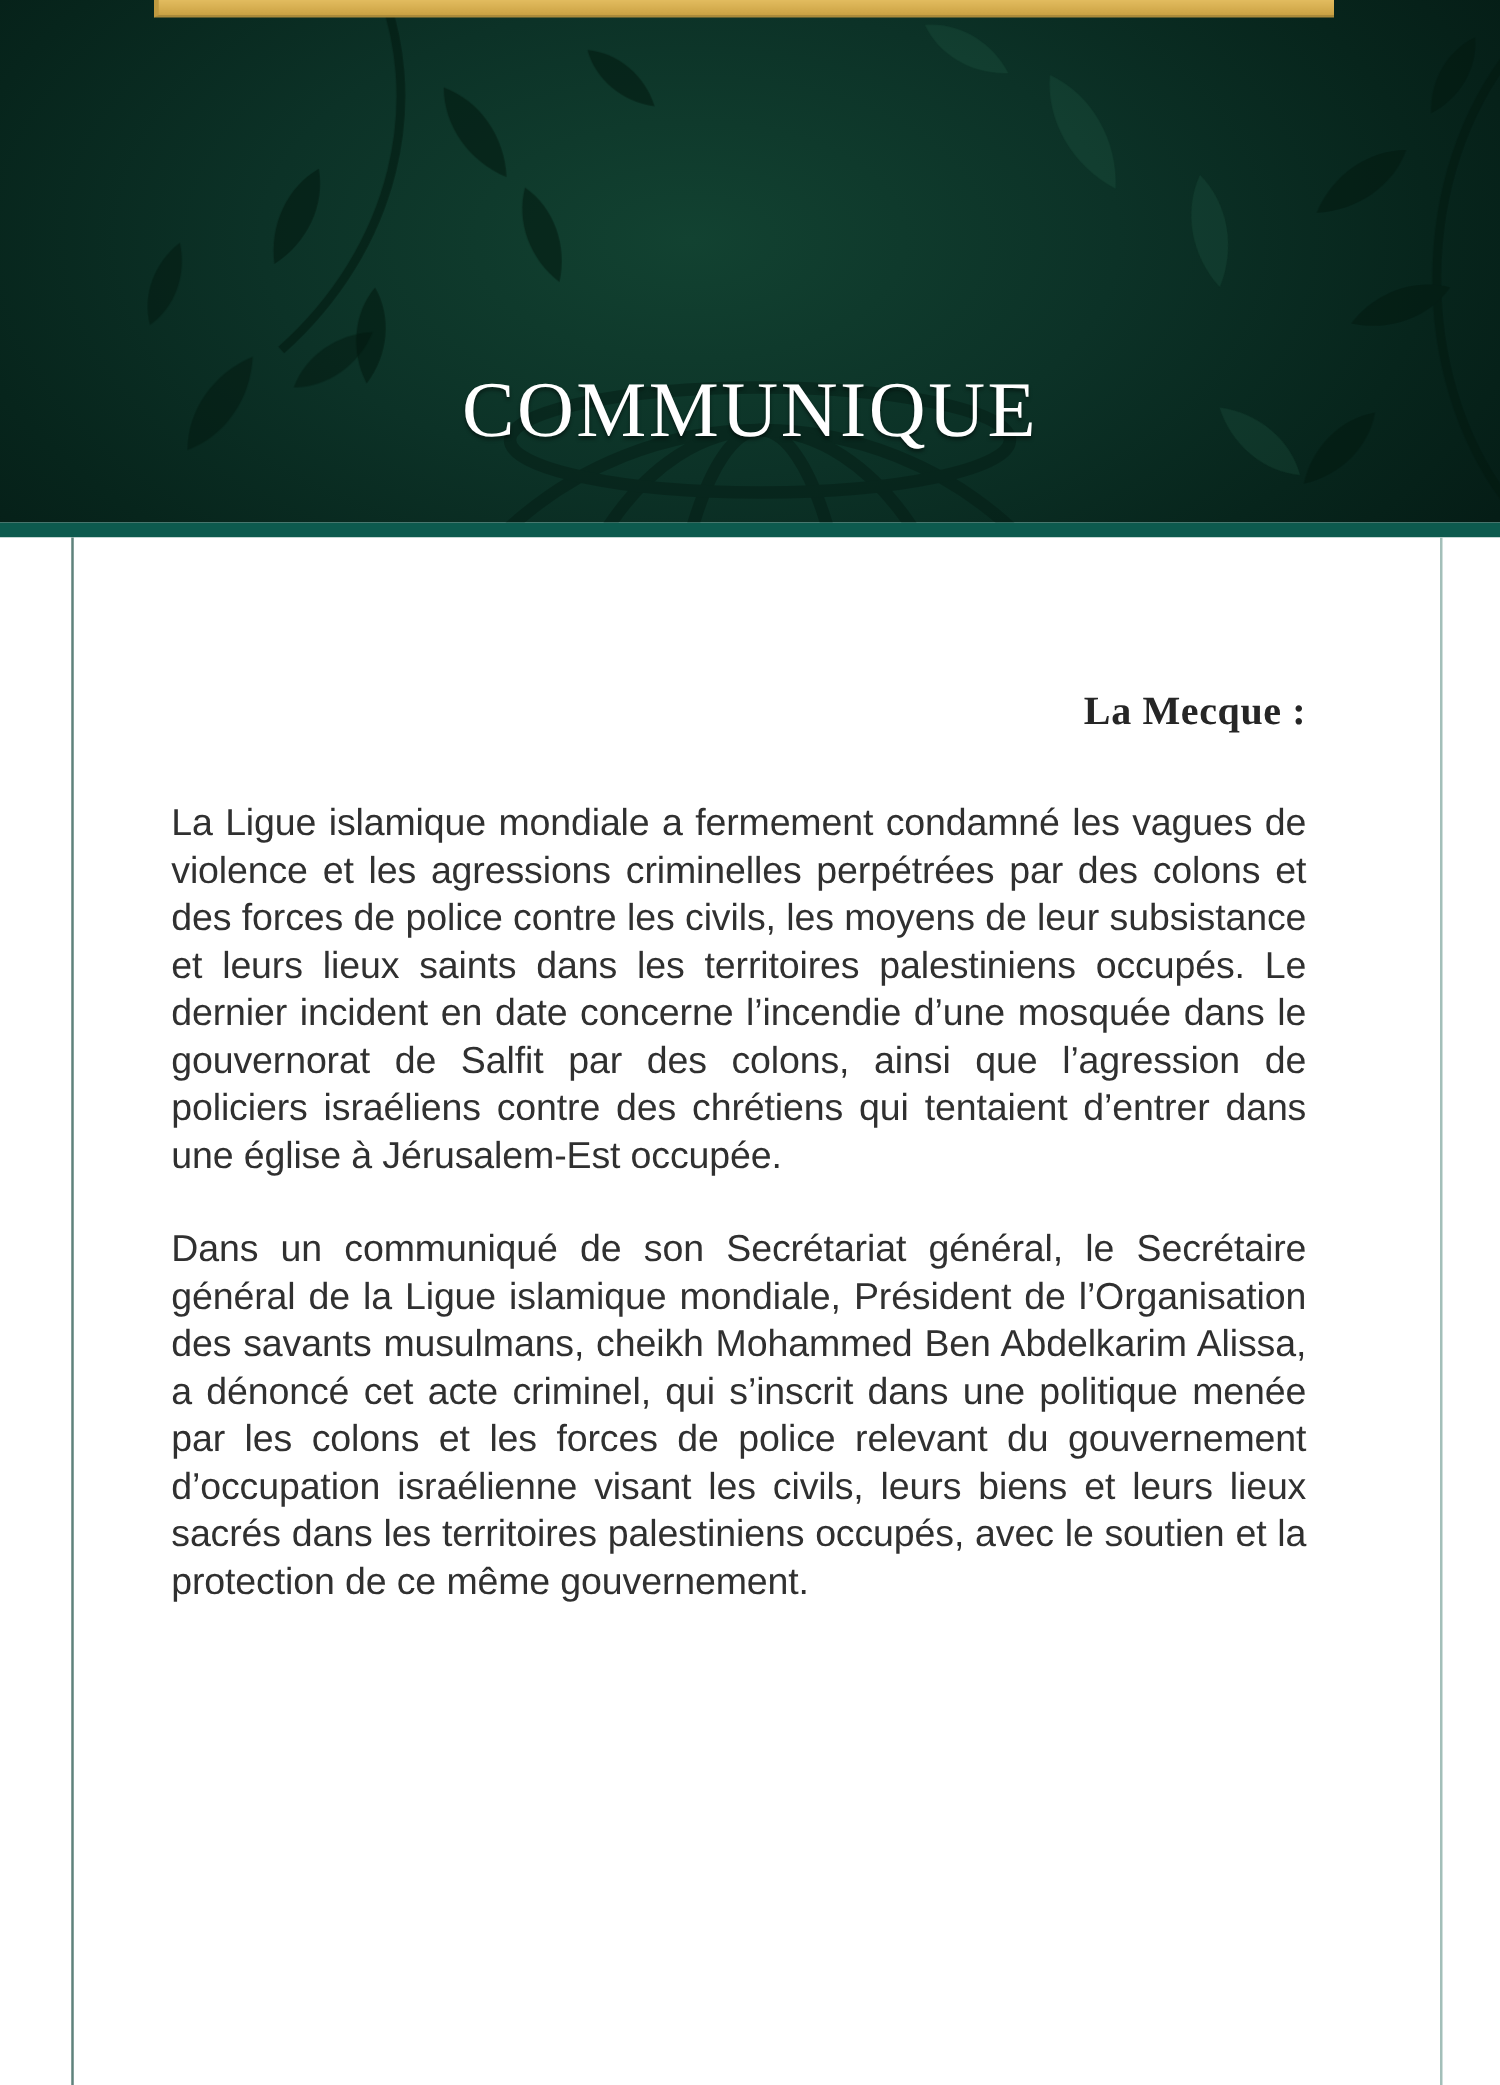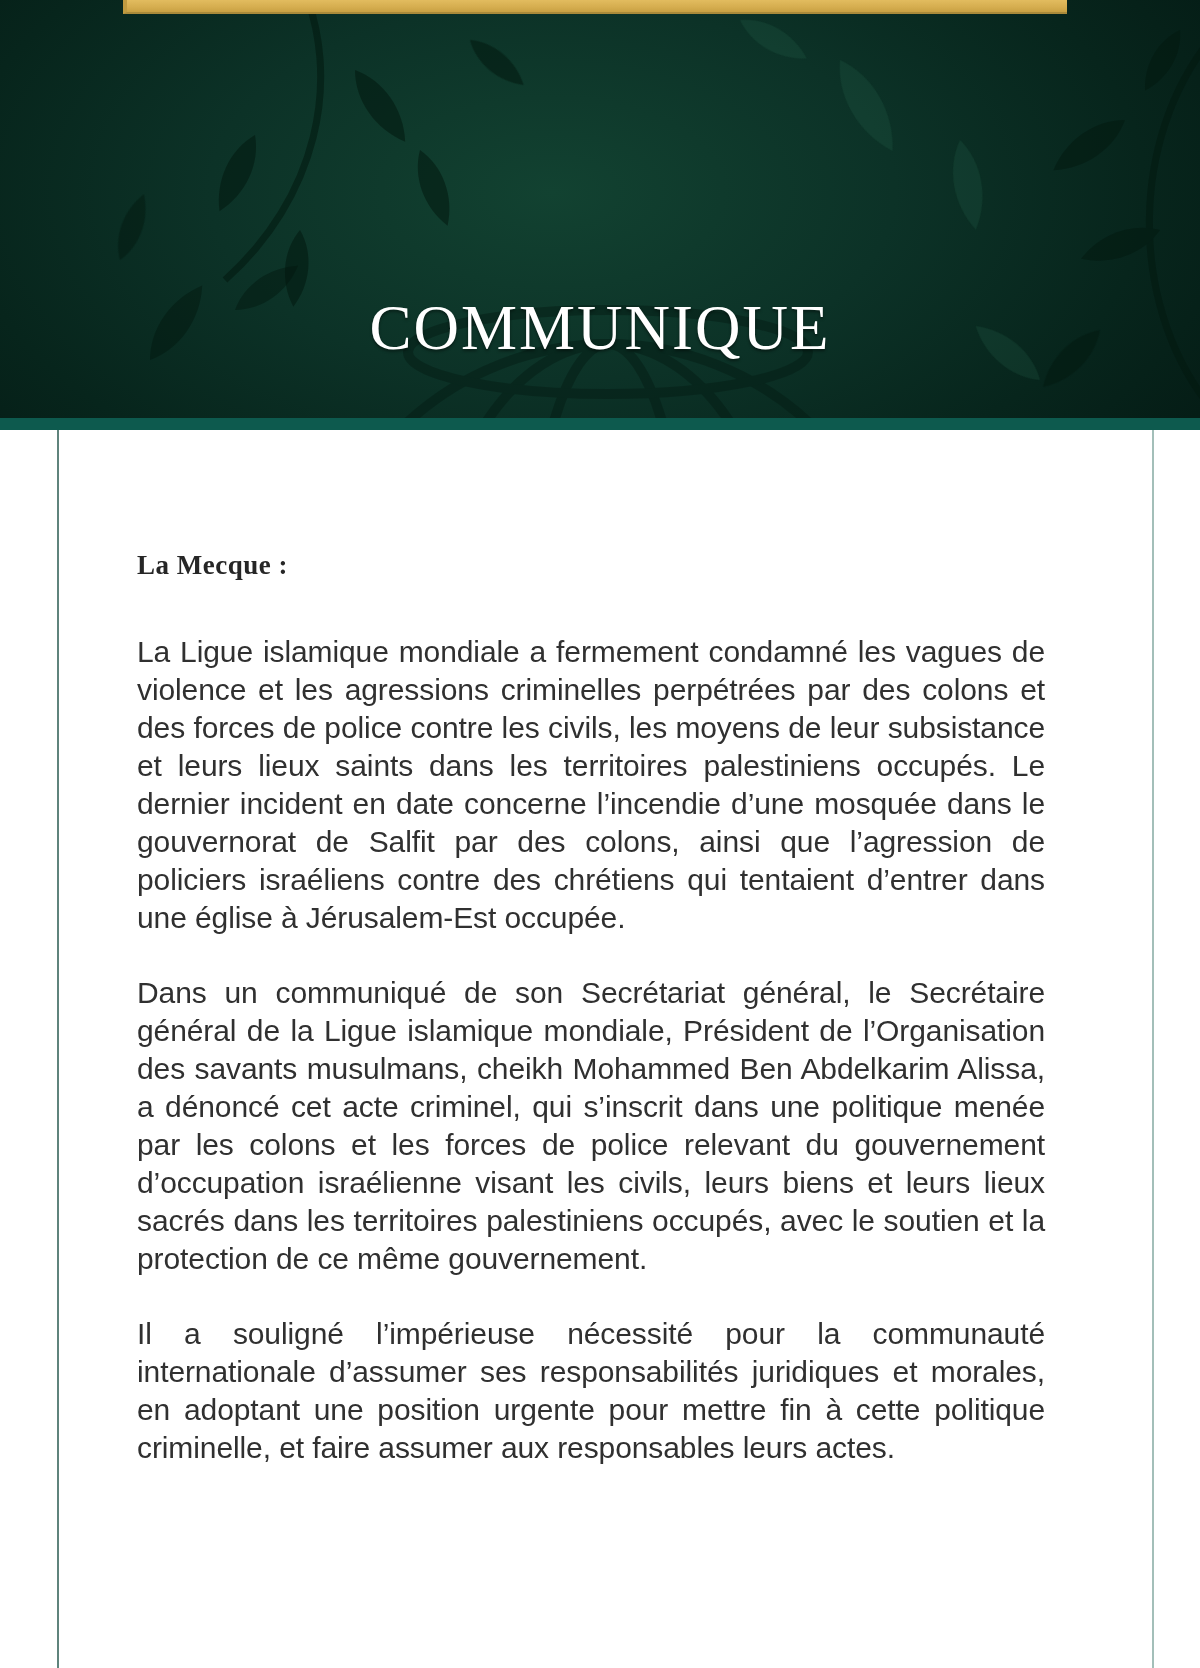--- a/index.html
+++ b/index.html
@@ -29,21 +29,21 @@
   
   .doc { position:absolute; top:430px; left:0; width:1200px; height:1238px; background:#ffffff; }
   .rule { position:absolute; top:0; bottom:0; width:2px; }
   .rule-left  { left:57px;  background:#5f837c; }
   .rule-right { left:1152px; background:#a3bfb9; }
 
   .content { position:absolute; left:137px; top:0; width:908px; }
   .dateline {
     margin:118px 0 0 0; color:#262626;
     font-family:"Liberation Serif","DejaVu Serif",serif;
-    font-size:27px; font-weight:700; letter-spacing:0.5px; line-height:1.3;
+    font-size:32px; font-weight:700; letter-spacing:0.5px; line-height:1.3;text-align:right;
   }
   .content p {
     margin:37px 0 0 0; color:#303030;
     font-size:30px; line-height:38px; letter-spacing:-0.1px;
     text-align:justify;
   }
   .content p.first { margin-top:50px; }
 </style>
 </head>
 <body>
@@ -100,18 +100,17 @@
   <div class="teal-strip"></div>
 
   <main class="doc">
     <div class="rule rule-left"></div>
     <div class="rule rule-right"></div>
 
     <div class="content">
       <h2 class="dateline">La Mecque :</h2>
       <p class="first">La Ligue islamique mondiale a fermement condamné les vagues de violence et les agressions criminelles perpétrées par des colons et des forces de police contre les civils, les moyens de leur subsistance et leurs lieux saints dans les territoires palestiniens occupés. Le dernier incident en date concerne l’incendie d’une mosquée dans le gouvernorat de Salfit par des colons, ainsi que l’agression de policiers israéliens contre des chrétiens qui tentaient d’entrer dans une église à Jérusalem-Est occupée.</p>
       <p>Dans un communiqué de son Secrétariat général, le Secrétaire général de la Ligue islamique mondiale, Président de l’Organisation des savants musulmans, cheikh Mohammed Ben Abdelkarim Alissa, a dénoncé cet acte criminel, qui s’inscrit dans une politique menée par les colons et les forces de police relevant du gouvernement d’occupation israélienne visant les civils, leurs biens et leurs lieux sacrés dans les territoires palestiniens occupés, avec le soutien et la protection de ce même gouvernement.</p>
-      <p>Il a souligné l’impérieuse nécessité pour la communauté internationale d’assumer ses responsabilités juridiques et morales, en adoptant une position urgente pour mettre fin à cette politique criminelle, et faire assumer aux responsables leurs actes.</p>
     </div>
 
   </main>
 
 </div>
 
 </body></html>

